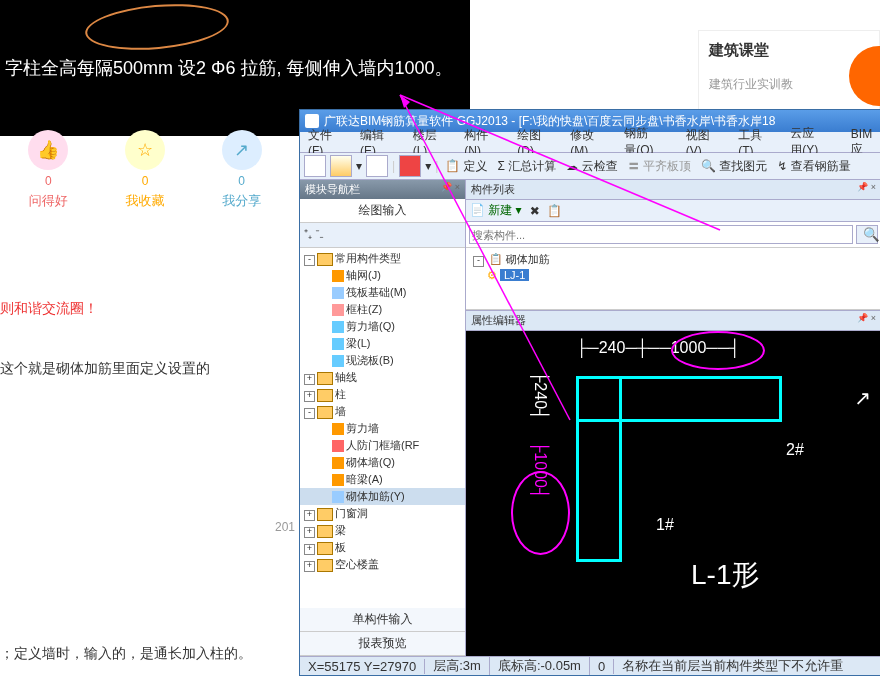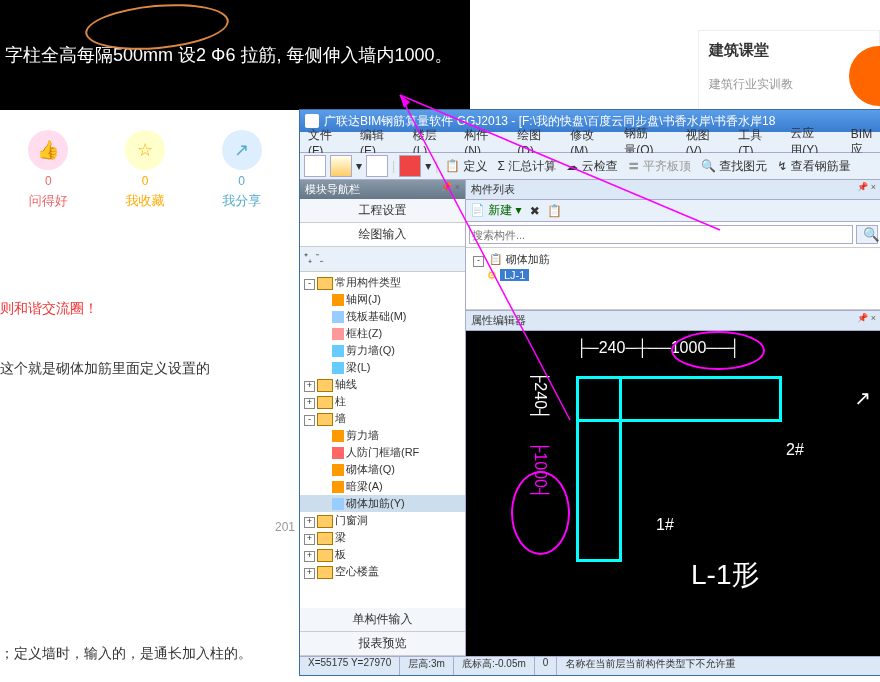--- a/index.html
+++ b/index.html
@@ -1,16 +1,16 @@
 <!DOCTYPE html>
 <html><head>
 <meta charset="utf-8">
 <style>
 body{margin:0;font-family:"Microsoft YaHei",sans-serif;font-size:12px;background:#fff;color:#333;position:relative;width:880px;height:682px;overflow:hidden}
-.black-banner{position:absolute;left:0;top:0;width:460px;height:108px;background:#000;color:#fff;display:flex;align-items:center;padding:1px 5px;font-size:18px}
+.black-banner{position:absolute;left:0;top:0;width:460px;height:108px;background:#000;color:#fff;display:flex;align-items:center;padding:14px 5px;font-size:18px}
 .banner-text{position:relative}
 .red-circ{position:absolute;left:85px;top:5px;width:140px;height:40px;border:2px solid #d84;border-radius:50%;transform:rotate(-5deg)}
 .right-card{position:absolute;right:0;top:30px;width:160px;height:75px;border:1px solid #eee;padding:10px;background:#fff}
 .right-card .t{font-size:15px;color:#333;font-weight:bold}
 .right-card .s{font-size:12px;color:#999;margin-top:16px}
 .right-card .orange{position:absolute;right:-30px;top:15px;width:60px;height:60px;border-radius:50%;background:#f60}
 .actions{position:absolute;left:0;top:120px;width:290px;display:flex;justify-content:space-around;padding:10px 0}
 .act{text-align:center;width:80px}
 .act .ic{width:40px;height:40px;border-radius:50%;margin:0 auto;display:flex;align-items:center;justify-content:center;font-size:18px}
 .act .cnt{margin:4px 0;font-size:12px}
@@ -53,21 +53,21 @@
 .list-tree .sel{background:#3a7dd0;color:#fff;display:inline-block;padding:0 4px}
 .prop-hdr{background:#dce8f5;padding:2px 5px;border-top:1px solid #aac;border-bottom:1px solid #aac;display:flex;justify-content:space-between;font-size:11px}
 .canvas{flex:1;background:#000;position:relative;overflow:hidden}
 .dim{color:#fff;position:absolute;font-size:16px}
 .dim.vert{writing-mode:vertical-rl}
 .red-ov{position:absolute;border:2px solid magenta;border-radius:50%}
 .shape-l{position:absolute}
 .shape-l div{position:absolute;border:3px solid #0ff}
 .lab{position:absolute;color:#fff;font-size:16px}
 .lab.big{font-size:28px}
-.status{background:#dce8f5;height:18px;display:flex;font-size:10px;border-top:1px solid #aac}
+.status{background:#dce8f5;height:18px;display:flex;align-items:center;font-size:13px;border-top:1px solid #aac}
 .status span{padding:0 8px;border-right:1px solid #aac}
 .pin{font-size:9px;color:#666}
 svg.annot{position:absolute;left:0;top:0;pointer-events:none}
 </style>
 </head>
 <body>
 
 <div class="black-banner">
   <span class="banner-text">字柱全高每隔500mm 设2 Φ6 拉筋, 每侧伸入墙内1000。</span>
   <div class="red-circ"></div>
@@ -136,30 +136,30 @@
     <span class="tlbl" style="color:#999">〓 <span>平齐板顶</span></span>
     <span class="tlbl">🔍 <span>查找图元</span></span>
     <span class="tlbl">↯ <span>查看钢筋量</span></span>
   </div>
   <div class="body">
     <div class="left">
       <div class="panel-hdr">
         <span>模块导航栏</span>
           <span class="pin">📌 ×</span>
       </div>
-      <div class="nav-btn">工程设置</div>
       <div class="nav-btn" style="background:#fff">绘图输入</div>
       <div class="tree-tb">⁺₊ ⁻₋</div>
       <div class="tree">
         <div class="tn"><span class="pm">-</span><span class="fld"></span><span>常用构件类型</span></div>
         <div class="tn ind2"><span class="tic" style="background:#f90"></span><span>轴网(J)</span></div>
         <div class="tn ind2"><span class="tic" style="background:#9cf"></span><span>筏板基础(M)</span></div>
         <div class="tn ind2"><span class="tic" style="background:#f99"></span><span>框柱(Z)</span></div>
         <div class="tn ind2"><span class="tic" style="background:#6cf"></span><span>剪力墙(Q)</span></div>
         <div class="tn ind2"><span class="tic" style="background:#6cf"></span><span>梁(L)</span></div>
+        <div class="tn ind2"><span class="tic" style="background:#6cf"></span><span>现浇板(B)</span></div>
         <div class="tn"><span class="pm">+</span><span class="fld"></span><span>轴线</span></div>
         <div class="tn"><span class="pm">+</span><span class="fld"></span><span>柱</span></div>
         <div class="tn"><span class="pm">-</span><span class="fld"></span><span>墙</span></div>
         <div class="tn ind2"><span class="tic" style="background:#f90"></span><span>剪力墙</span></div>
         <div class="tn ind2"><span class="tic" style="background:#f66"></span><span>人防门框墙(RF</span></div>
         <div class="tn ind2"><span class="tic" style="background:#f90"></span><span>砌体墙(Q)</span></div>
         <div class="tn ind2"><span class="tic" style="background:#f90"></span><span>暗梁(A)</span></div>
         <div class="tn ind2 sel"><span class="tic" style="background:#9cf"></span><span>砌体加筋(Y)</span></div>
         <div class="tn"><span class="pm">+</span><span class="fld"></span><span>门窗洞</span></div>
         <div class="tn"><span class="pm">+</span><span class="fld"></span><span>梁</span></div>

